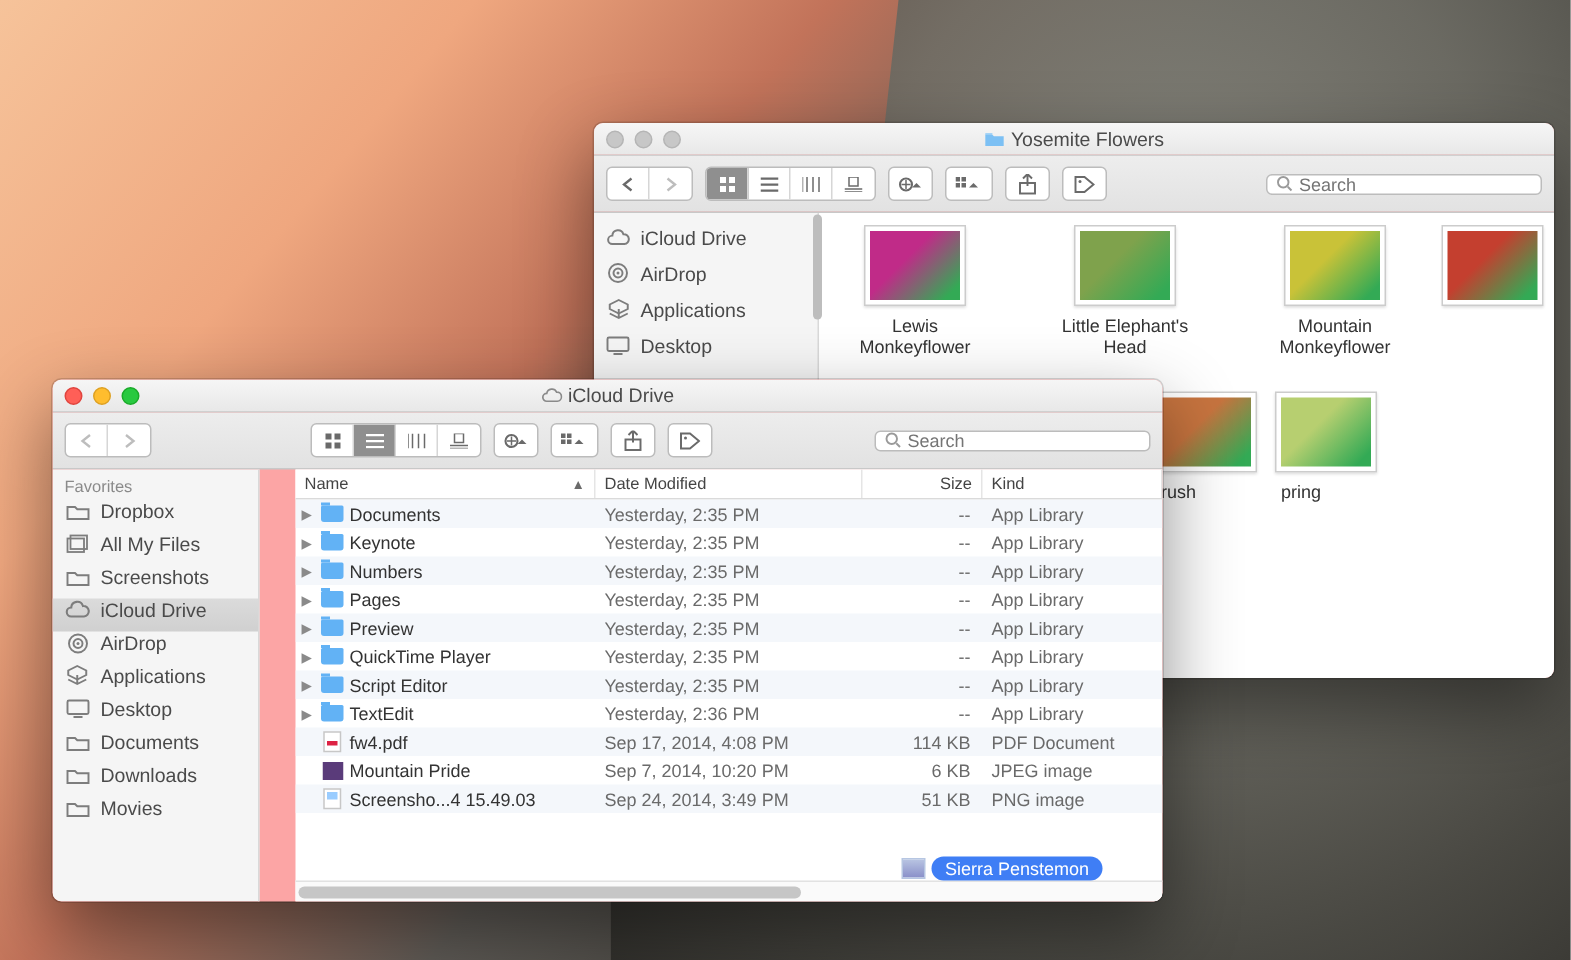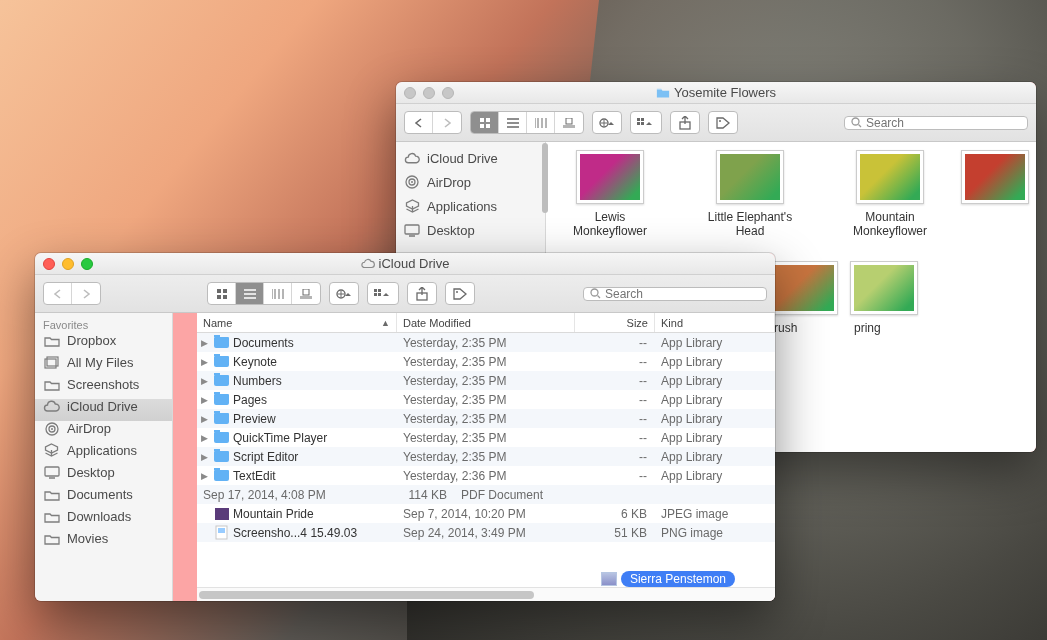--- a/index.html
+++ b/index.html
@@ -534,20 +534,30 @@
               <span class="ficon">
                 <div class="folder"></div>
               </span>
               <span>TextEdit</span>
             </div>
             <div class="c-mod">Yesterday, 2:36 PM</div>
             <div class="c-size">--</div>
             <div class="c-kind">App Library</div>
           </div>
           <div class="row">
+            <div class="c-name">
+              <span class="disclosure"></span>
+              <span class="ficon">
+                <svg width="13" height="15" viewBox="0 0 13 15">
+                  <rect x="1" y="1" width="11" height="13" fill="#fff" stroke="#c7c7c7"></rect>
+                  <rect x="3" y="7" width="7" height="3" fill="#d24"></rect>
+                </svg>
+              </span>
+              <span>fw4.pdf</span>
+            </div>
             <div class="c-mod">Sep 17, 2014, 4:08 PM</div>
             <div class="c-size">114 KB</div>
             <div class="c-kind">PDF Document</div>
           </div>
           <div class="row">
             <div class="c-name">
               <span class="disclosure"></span>
               <span class="ficon">
                 <svg width="14" height="12" viewBox="0 0 14 12">
                   <rect x="0" y="0" width="14" height="12" fill="#5a3b7a"></rect>

